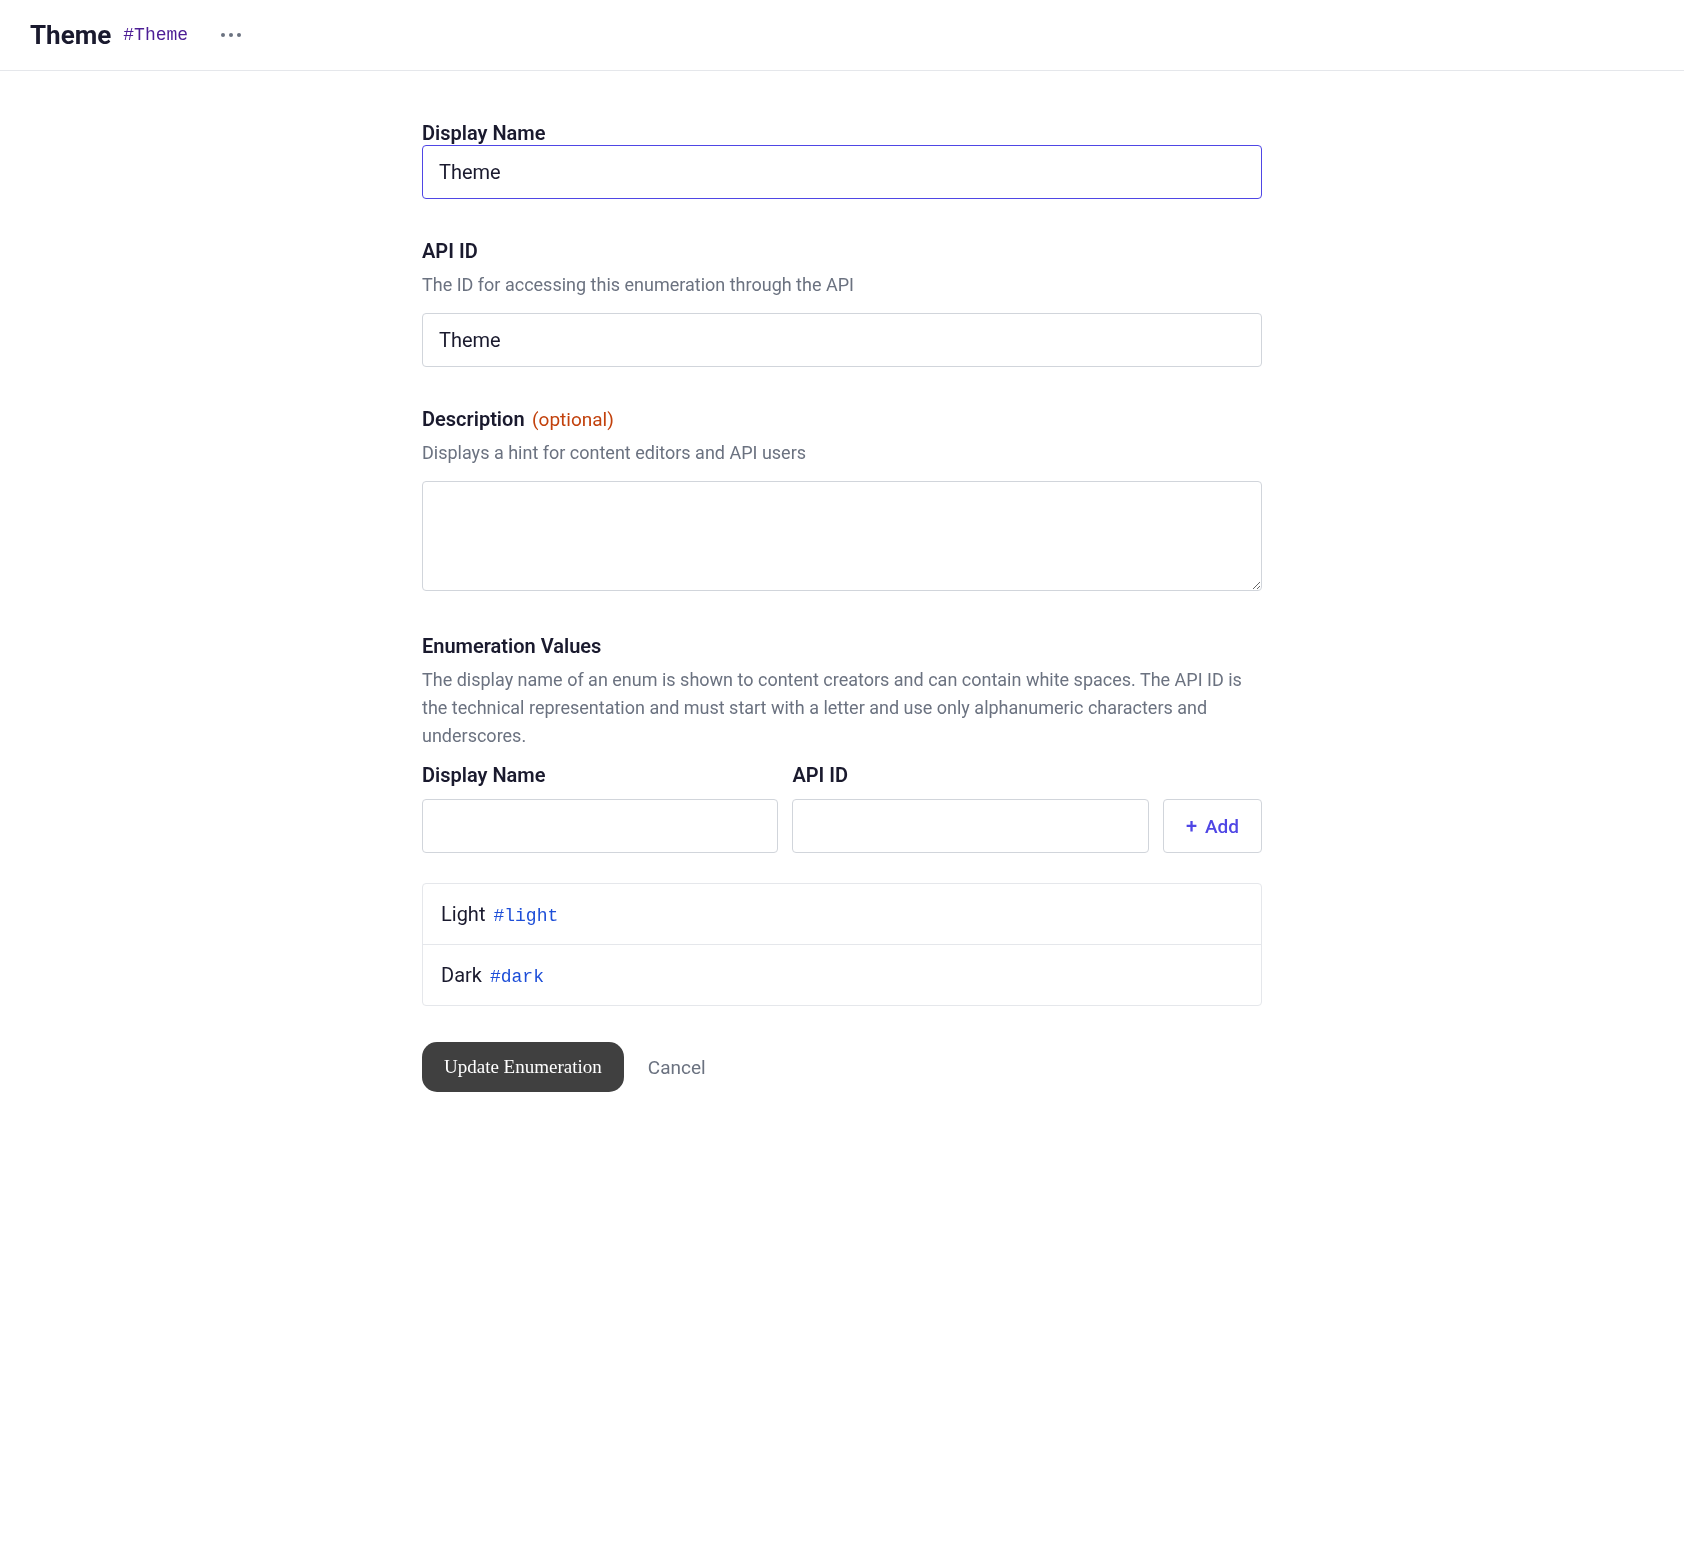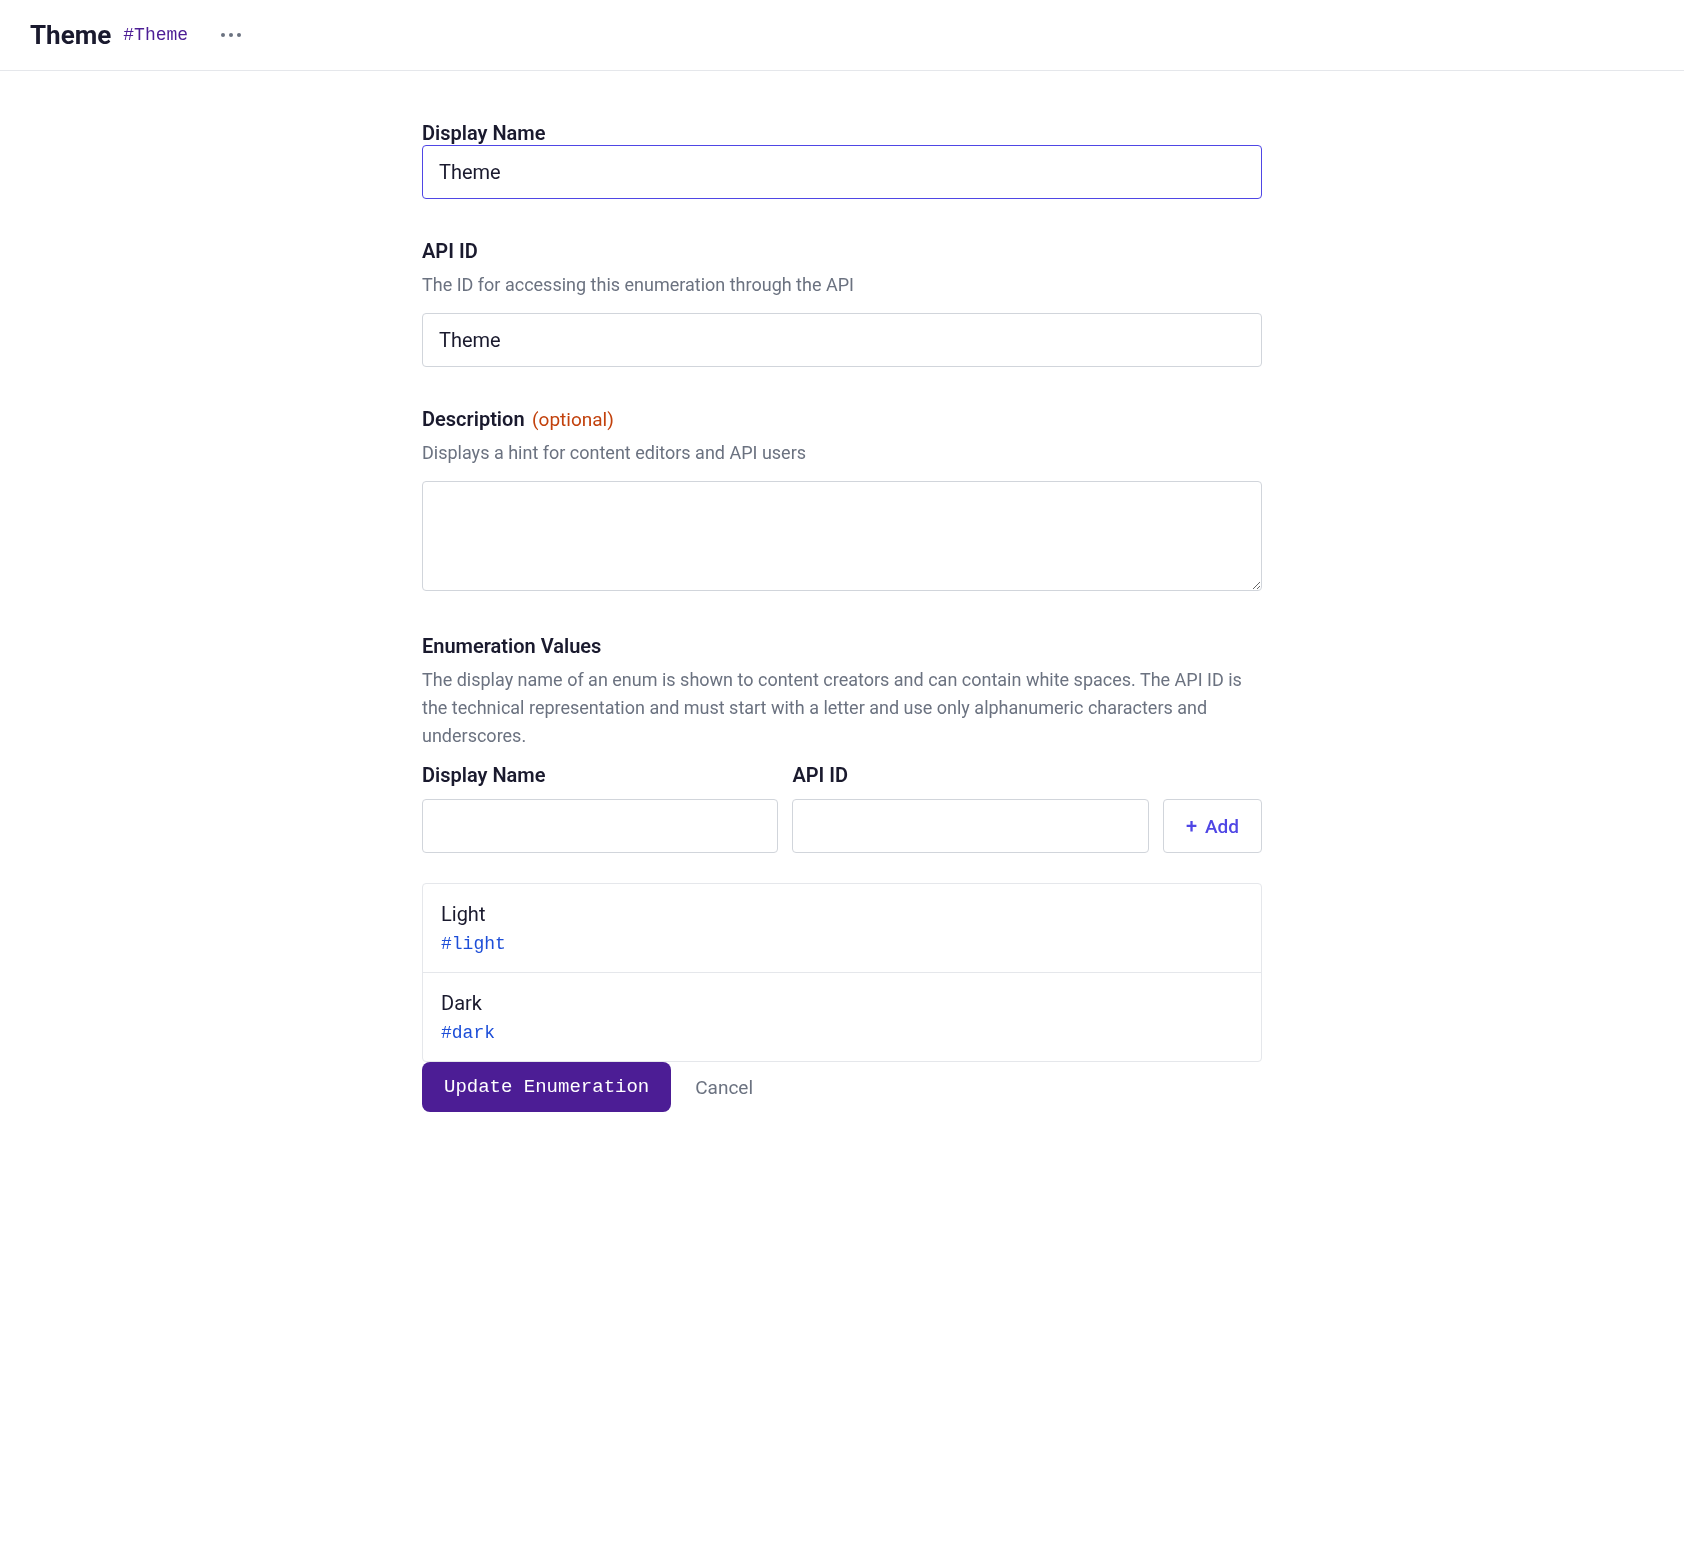--- a/index.html
+++ b/index.html
@@ -82,20 +82,21 @@
       min-height: 110px;
       padding: 14px 16px;
       font-size: 18px;
       border: 1px solid #d1d5db;
       border-radius: 4px;
       color: #1a1a2e;
       font-family: inherit;
       resize: vertical;
     }
     .enum-section {
+      margin-bottom: 36px;
     }
     .enum-inputs-row {
       display: flex;
       gap: 14px;
       align-items: flex-end;
     }
     .enum-col {
       flex: 1;
       display: flex;
       flex-direction: column;
@@ -139,49 +140,48 @@
       margin-top: 30px;
       border: 1px solid #e5e7eb;
       border-radius: 4px;
     }
     .enum-value-row {
       padding: 18px 18px;
       border-bottom: 1px solid #e5e7eb;
       display: flex;
       align-items: baseline;
       gap: 8px;
-      flex-direction: column;
     }
     .enum-value-row:last-child {
       border-bottom: none;
     }
     .enum-value-name {
       font-size: 20px;
       color: #1a1a2e;
     }
     .enum-value-id {
       font-family: "SFMono-Regular", Consolas, "Liberation Mono", Menlo, monospace;
       font-size: 18px;
       color: #1d4ed8;
     }
     .actions-row {
       display: flex;
       gap: 24px;
       align-items: center;
     }
     .primary-button {
       padding: 14px 22px;
-      background: #4c1d95;
+      background: #404040;
       color: #ffffff;
       border: none;
-      border-radius: 8px;
+      border-radius: 15px;
       font-size: 19px;
       font-weight: 500;
       cursor: pointer;
-      font-family: Liberation Mono, monospace;
+      font-family: Liberation Serif, serif;
     }
     .secondary-button {
       background: none;
       border: none;
       color: #6b7280;
       font-size: 19px;
       cursor: pointer;
       font-family: inherit;
     }
   </style>

